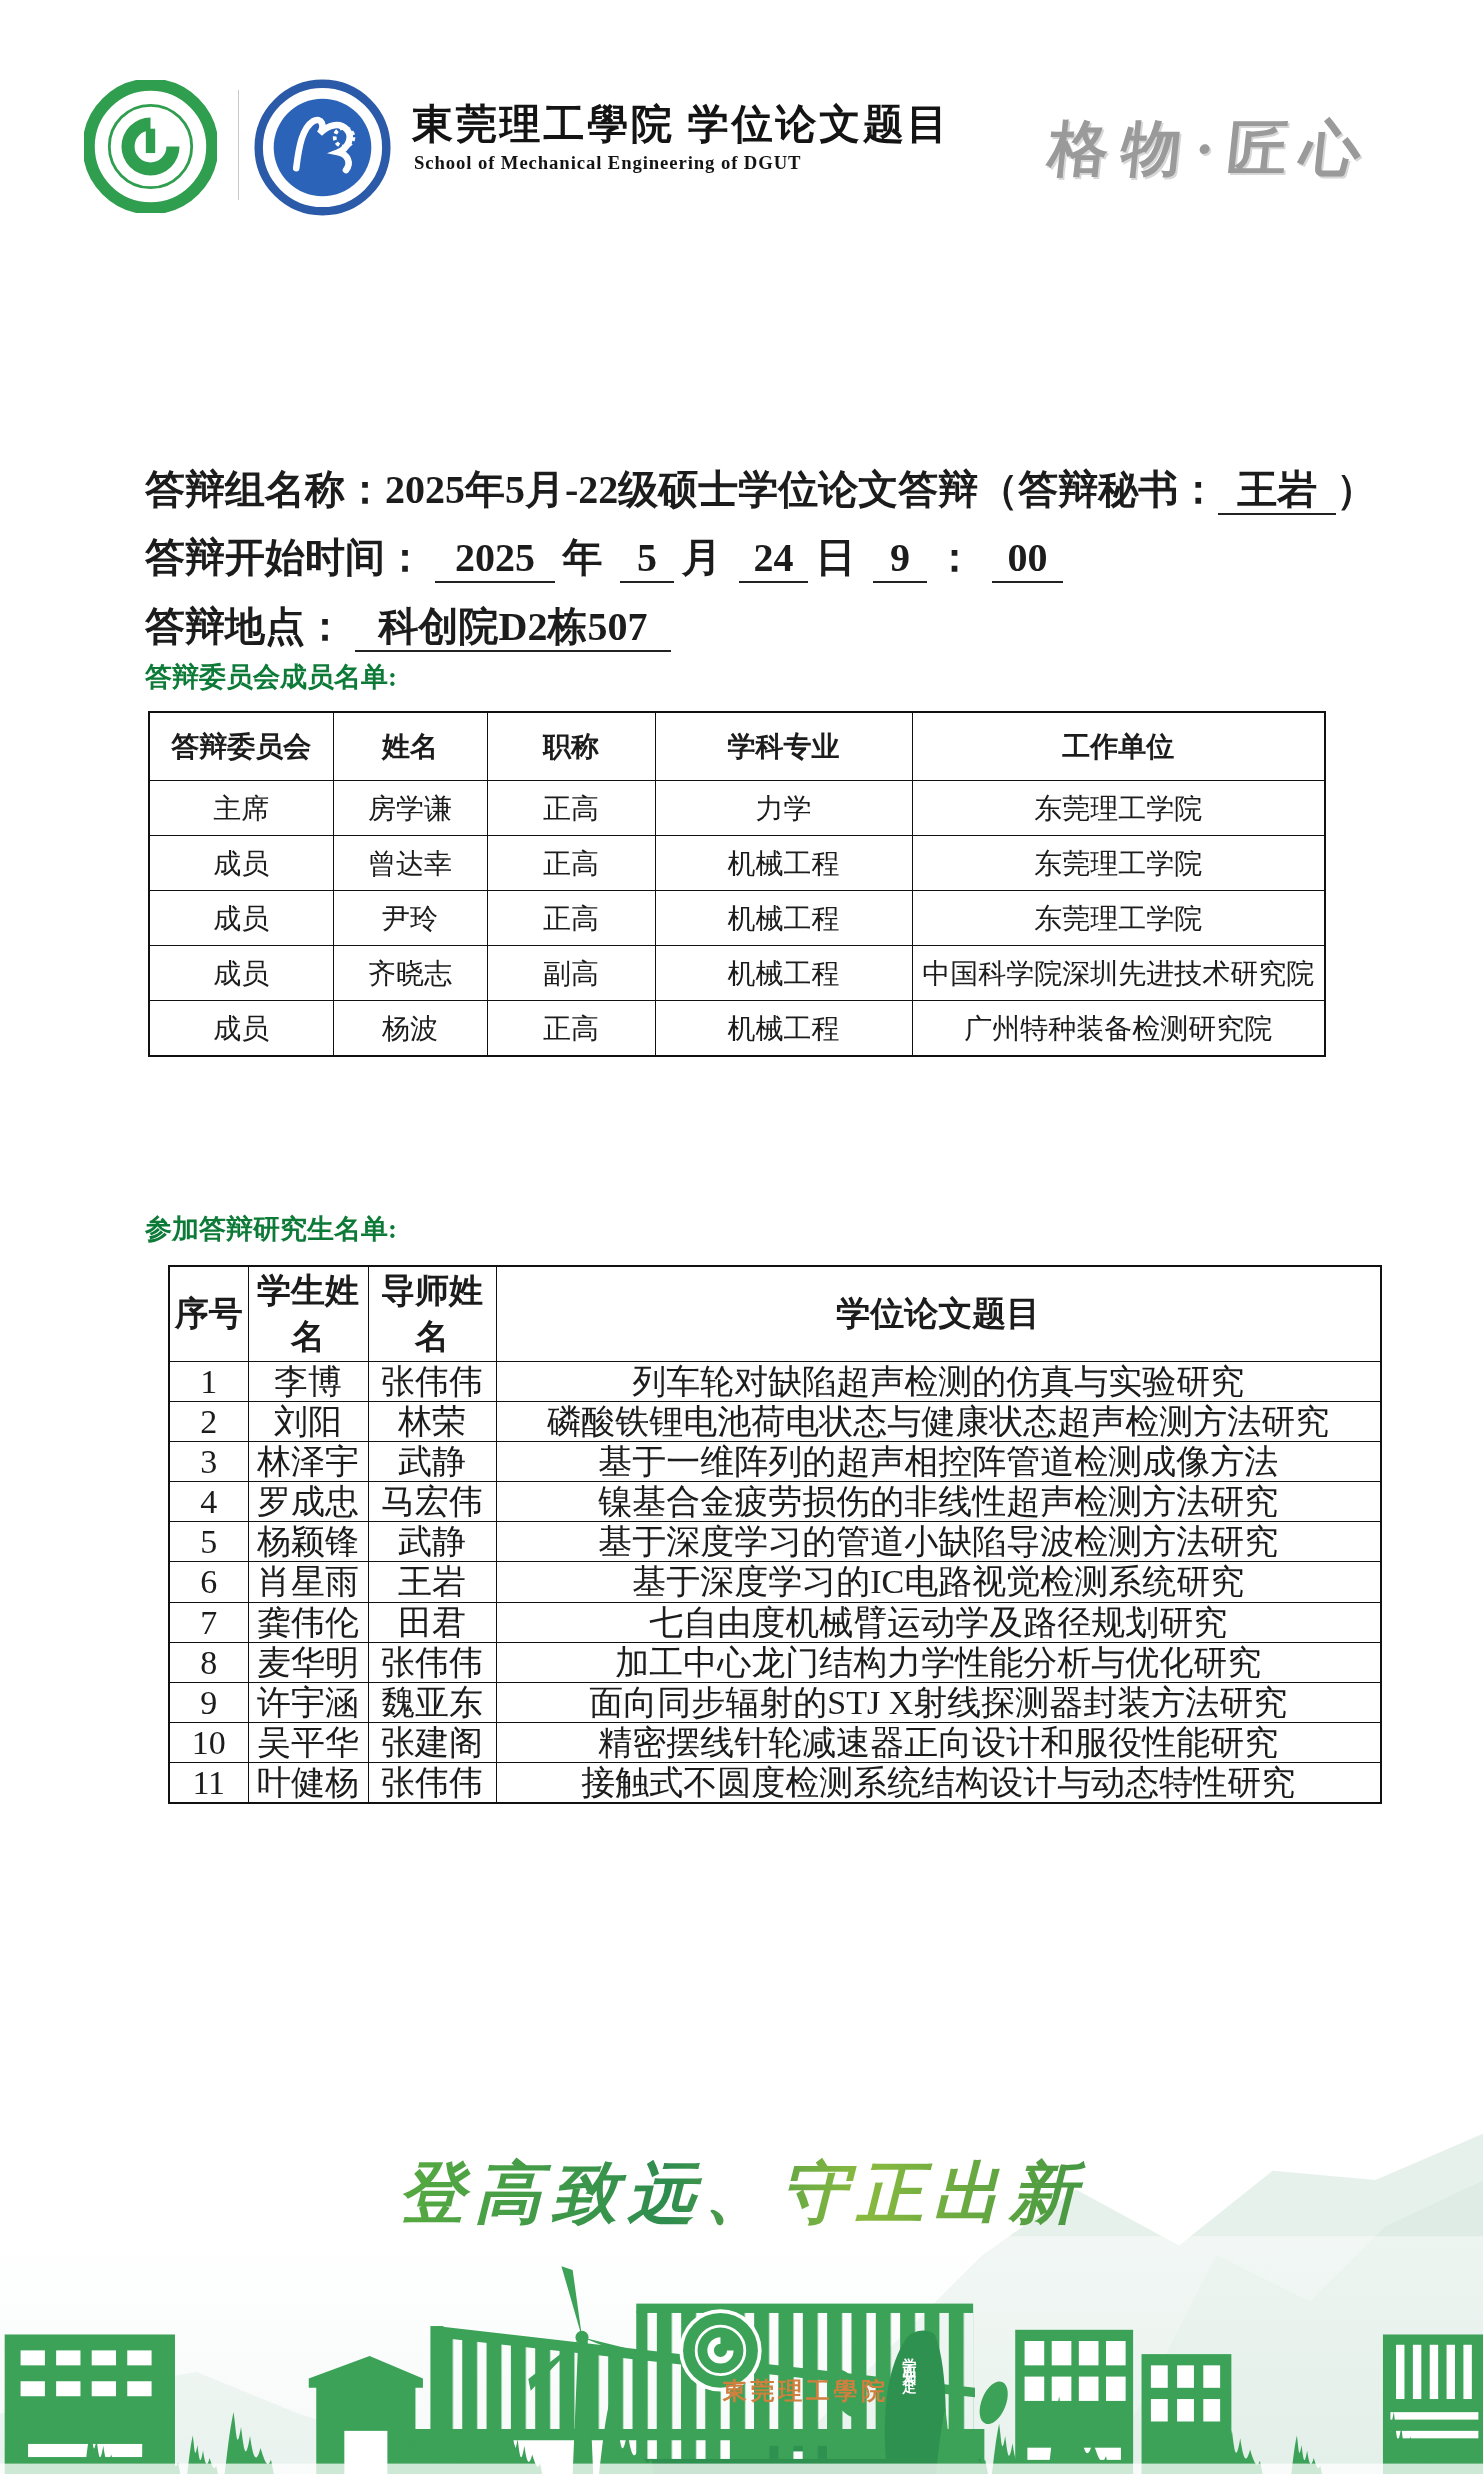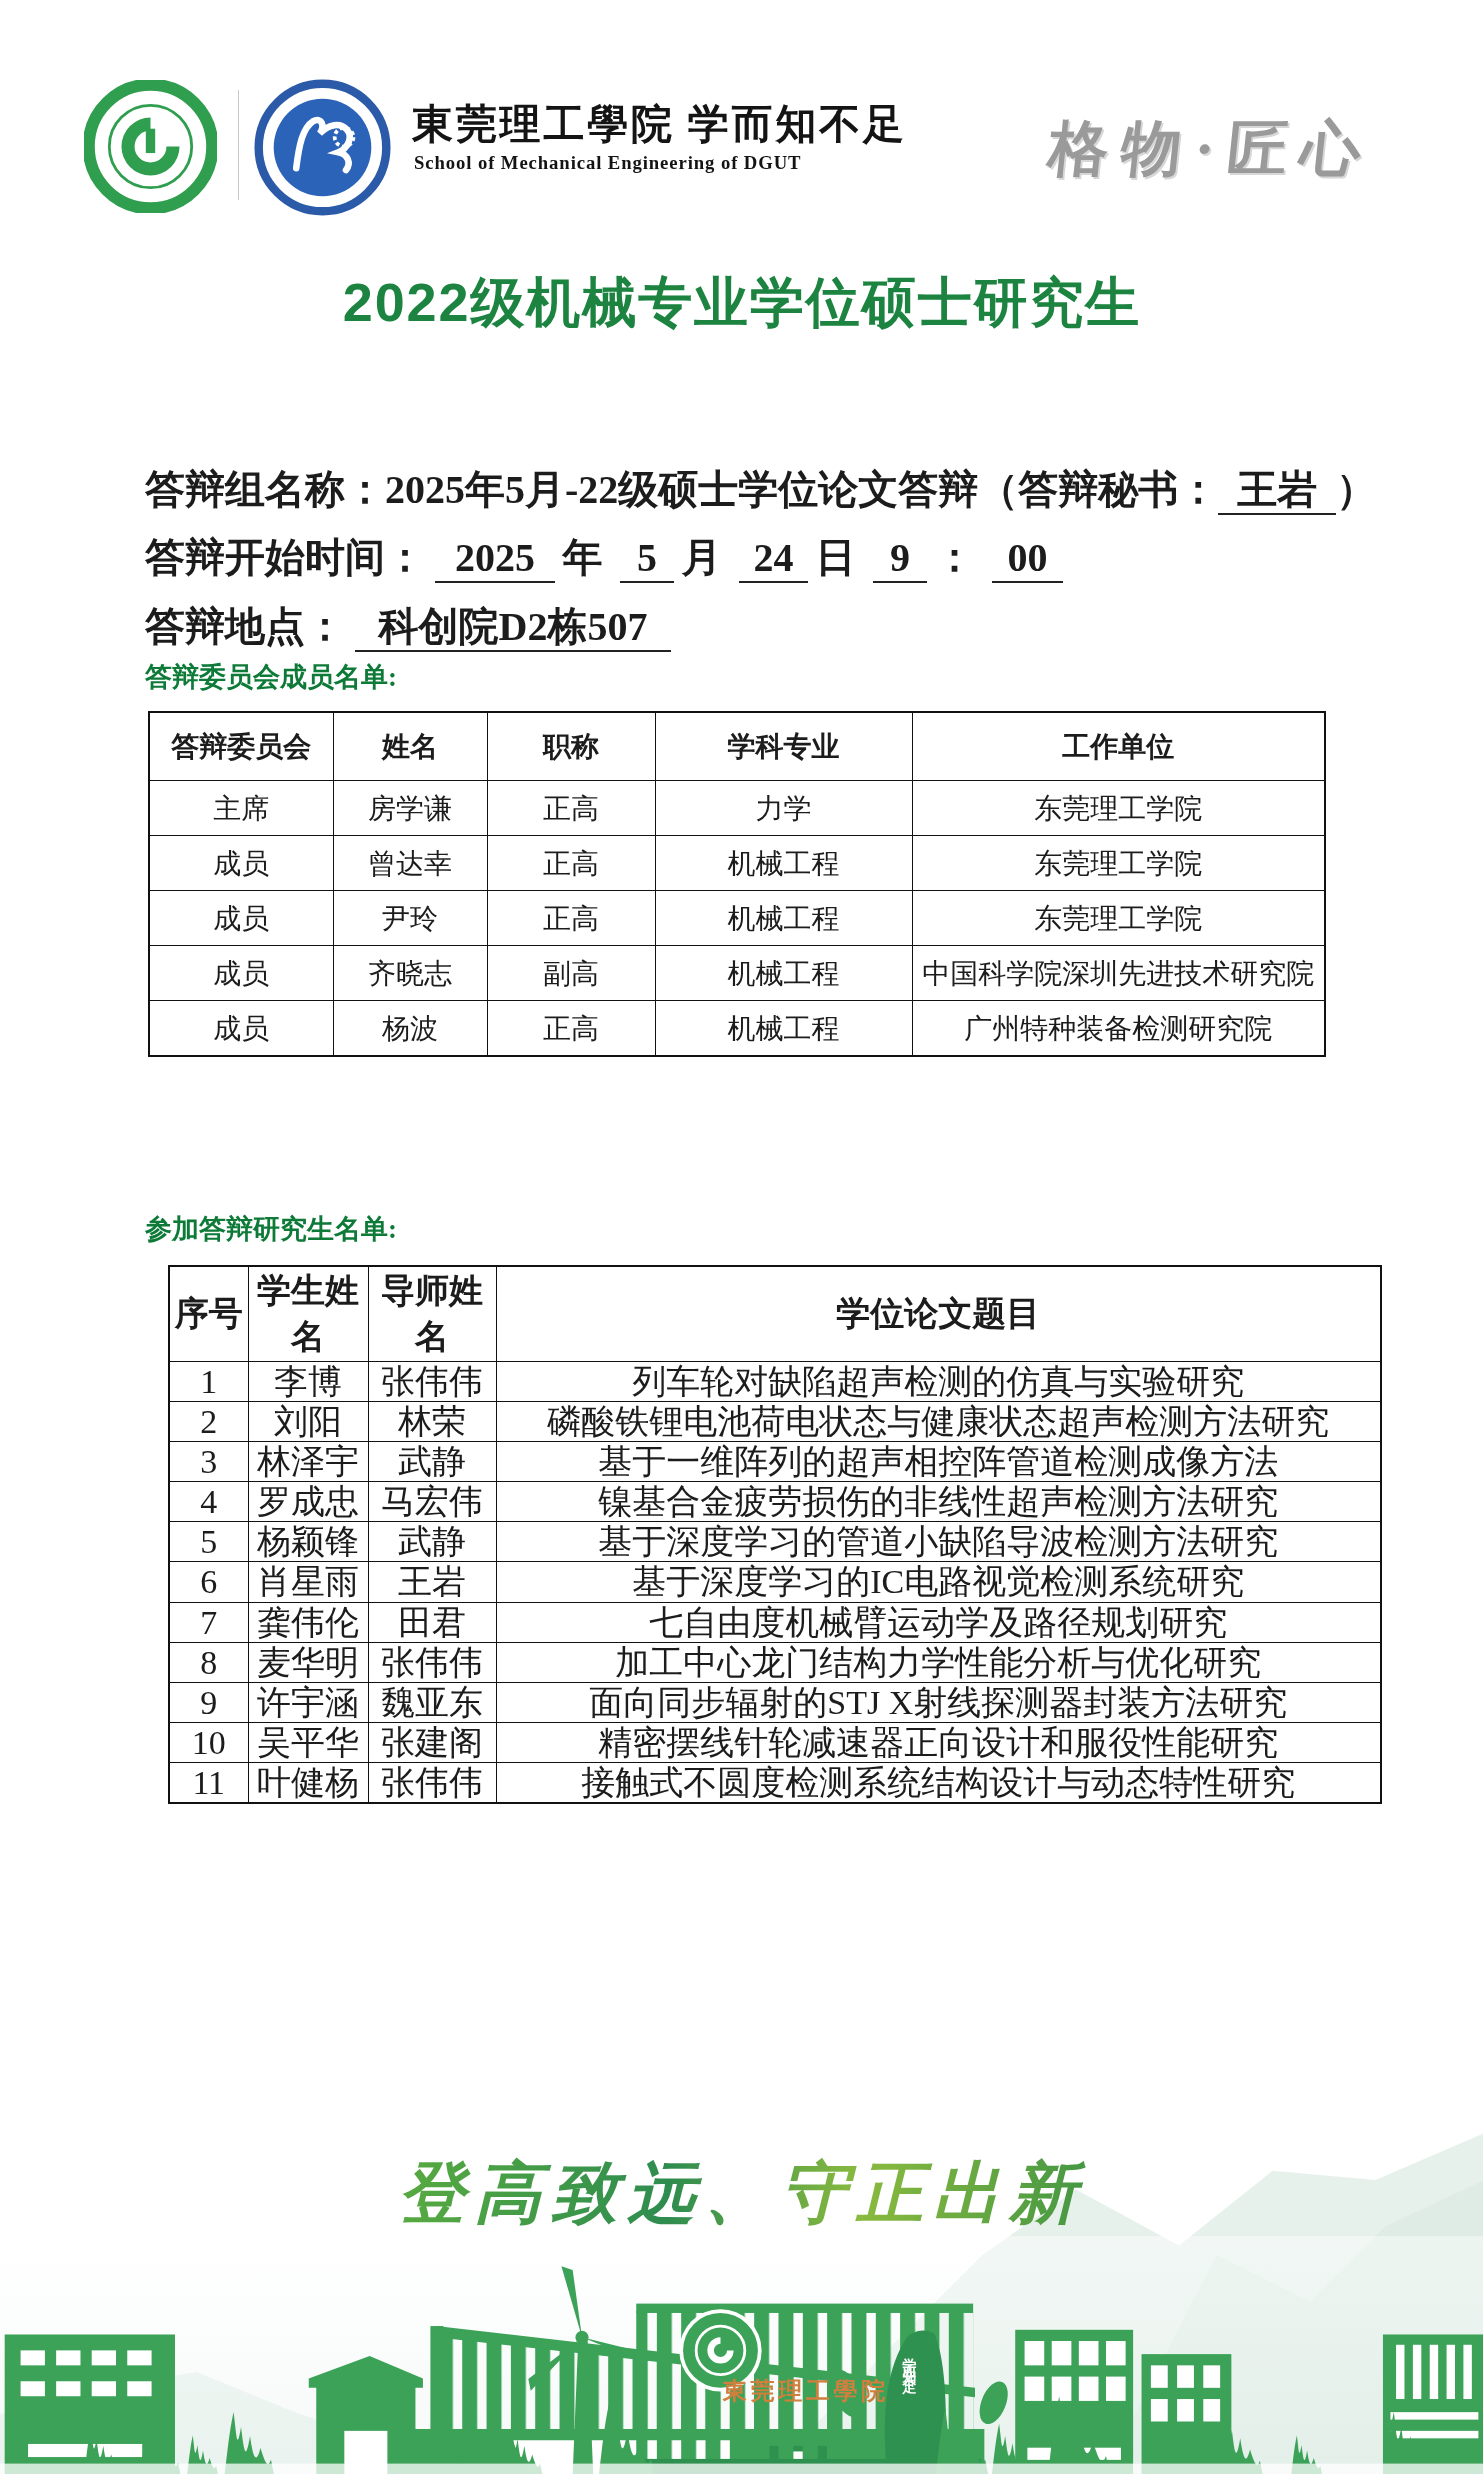--- a/index.html
+++ b/index.html
@@ -73,26 +73,25 @@
 </div>
 <div class="abs" id="logo-divider"></div>
 <div class="abs" style="left:254px;top:79px;">
   <svg width="137" height="137" viewBox="0 0 146 146">
     <circle cx="73" cy="73" r="68" fill="#ffffff" stroke="#2a5aa8" stroke-width="9"></circle>
     <circle cx="73" cy="73" r="52" fill="#2a63b8"></circle>
     <path d="M45,95 C48,70 52,52 63,45 C72,40 76,50 70,58 C80,48 92,46 99,54 C106,62 100,74 90,78 C100,80 104,90 98,97" fill="none" stroke="#ffffff" stroke-width="7" stroke-linecap="round"></path>
     <circle cx="96" cy="62" r="10" fill="none" stroke="#ffffff" stroke-width="4" stroke-dasharray="4 3"></circle>
   </svg>
 </div>
-<div class="abs" id="school-cn">東莞理工學院 学而知不足</div>
+<div class="abs" id="school-cn">東莞理工學院 学位论文题目</div>
 <div class="abs" id="school-en">School of Mechanical Engineering of DGUT</div>
 <div class="abs" id="motto">格物·匠心</div>
 
 <div class="abs" id="main-title">
-  <div>2022级机械专业学位硕士研究生</div>
 </div>
 
 <div class="abs info-line" id="info-1">
   <span>答辩组名称：</span><span>2025年5月-22级硕士学位论文答辩（答辩秘书：</span><span class="u u-sec">王岩</span><span>）</span>
 </div>
 <div class="abs info-line" id="info-2">
   <span>答辩开始时间：</span>
   <span class="u u-year">2025</span><span class="unit">年</span>
   <span class="u u-month">5</span><span class="unit">月</span>
   <span class="u u-day">24</span><span class="unit">日</span>

